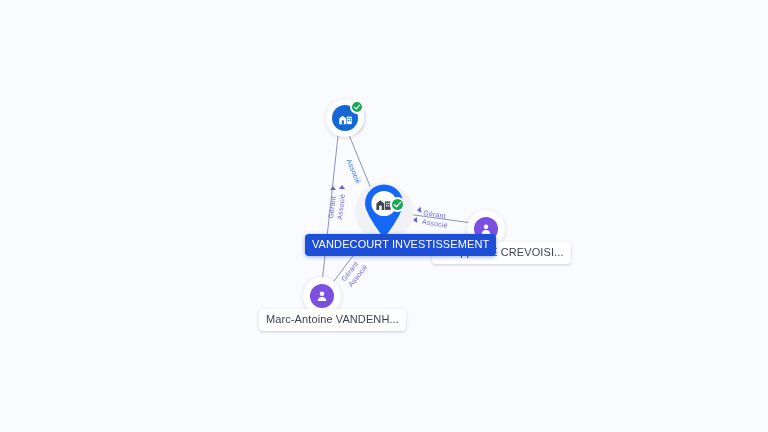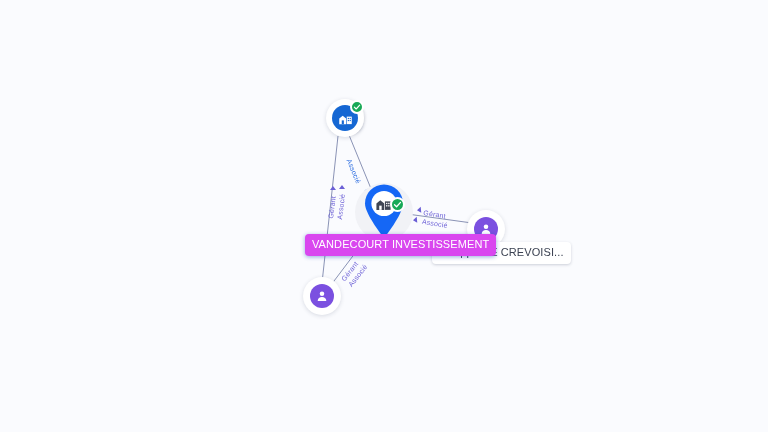--- a/index.html
+++ b/index.html
@@ -94,21 +94,21 @@
     background: #ffffff;
     color: #3b4252;
     font-size: 11px;
     line-height: 13px;
     padding: 4px 7px 5px 7px;
     border-radius: 4px;
     box-shadow: 0 1px 3px rgba(40,50,80,.22);
     letter-spacing: .1px;
   }
   .nlabel.selected {
-    background: #d946ef;
+    background: #1d4ed8;
     color: #ffffff;
     box-shadow: 0 1px 4px rgba(20,70,180,.45);
     font-size: 11px;
     z-index: 40;
     text-align: center;
   }
 
   
   .elabel {
     position: absolute;
@@ -208,20 +208,21 @@
 
   <div class="node" style="left:322px; top:296px;">
     <div class="halo" style="left:-19px; top:-19px; width:38px; height:38px;"></div>
     <div class="disc-person" style="left:-12px; top:-12px; width:24px; height:24px;">
       <svg width="14" height="14" viewBox="0 0 24 24">
         <circle cx="12" cy="8" r="3.9" fill="#ffffff"></circle>
         <path d="M4.6 20.5 C4.6 15.9 8 13.6 12 13.6 C16 13.6 19.4 15.9 19.4 20.5 Z" fill="#ffffff"></path>
       </svg>
     </div>
   </div>
+  <div class="nlabel" style="left:259px; top:309px;">Marc-Antoine VANDENH...</div>
 
   <div class="node" style="left:384px; top:212px;">
     <div class="halo" style="left:-29px; top:-29px; width:58px; height:58px; background:#f1f2f6; box-shadow:none;"></div>
 
     <div class="pin" style="left:-22px; top:-29px;">
       <svg width="44" height="56" viewBox="0 0 44 56">
         <path d="M22 55 C22 55 3 31.5 3 20.5 C3 9.8 11.5 1.5 22 1.5
                  C32.5 1.5 41 9.8 41 20.5 C41 31.5 22 55 22 55 Z" fill="#1567f5"></path>
         <circle cx="22" cy="20.5" r="12.6" fill="#ffffff"></circle>
       </svg>

